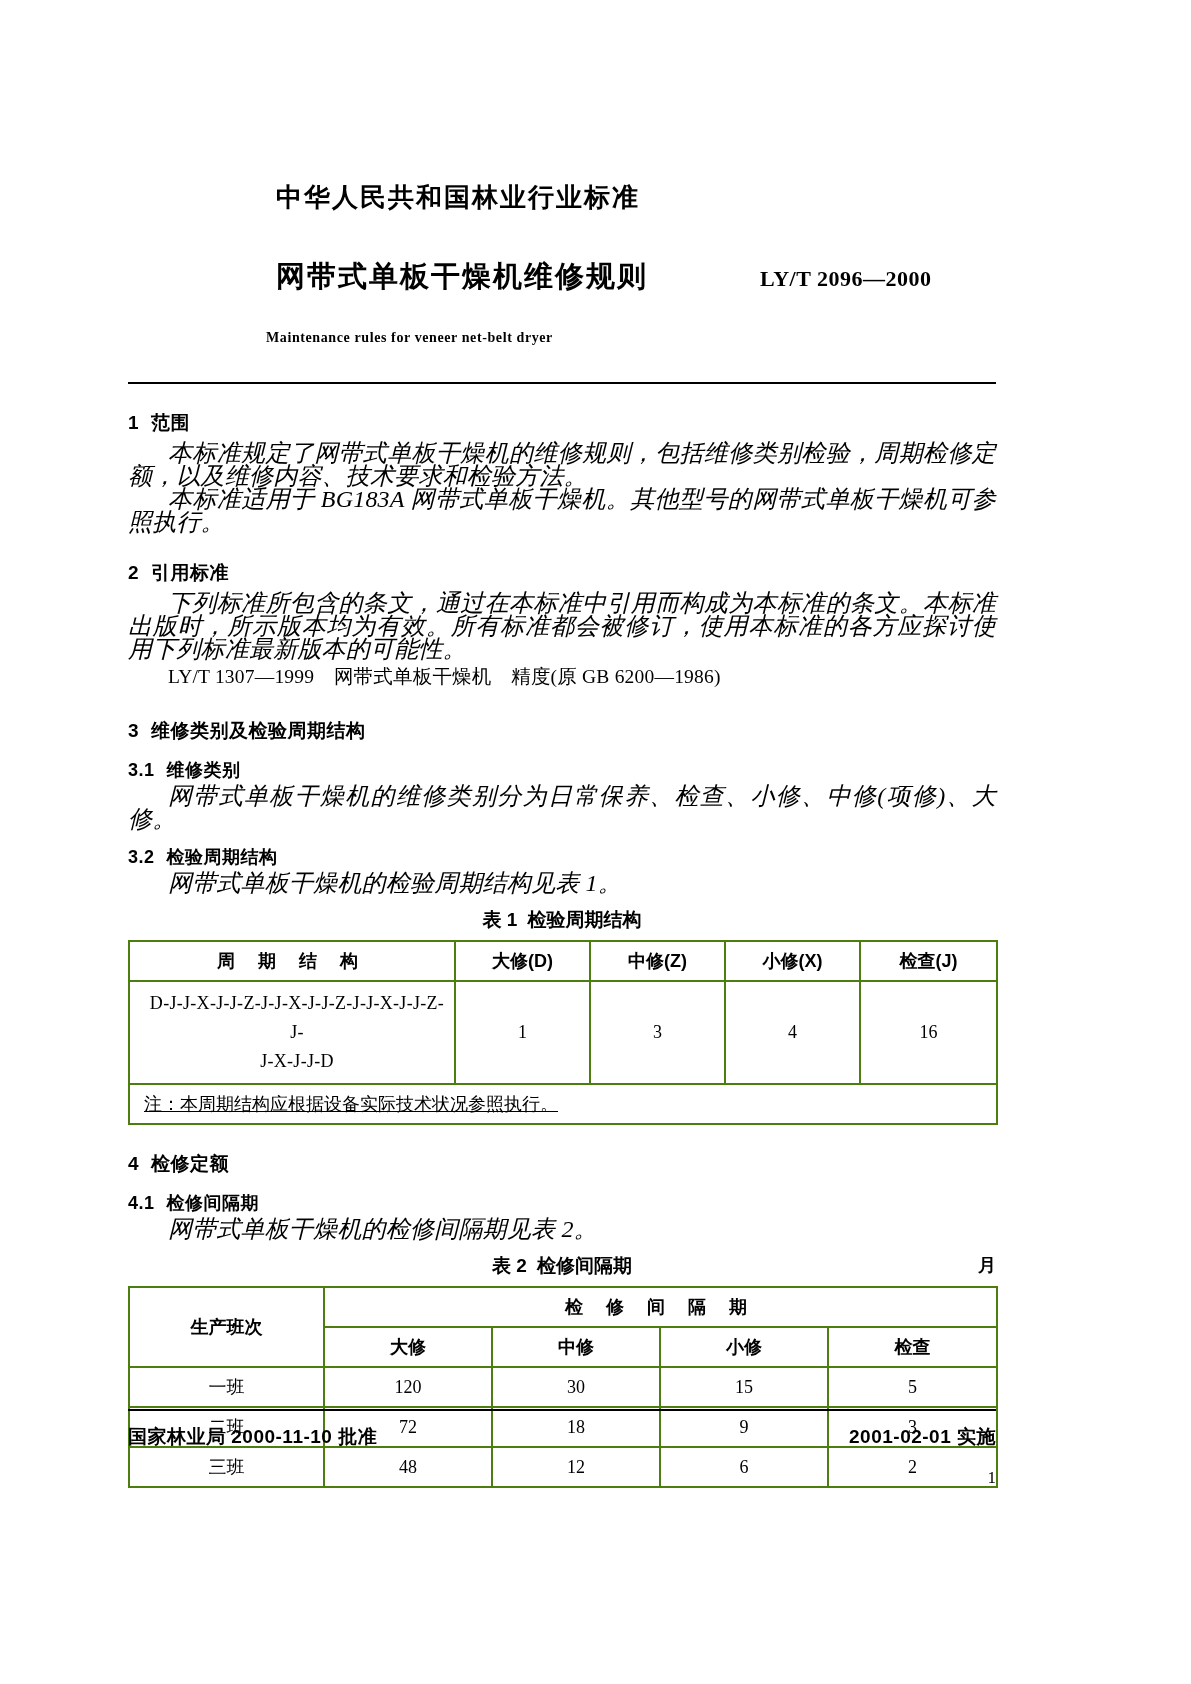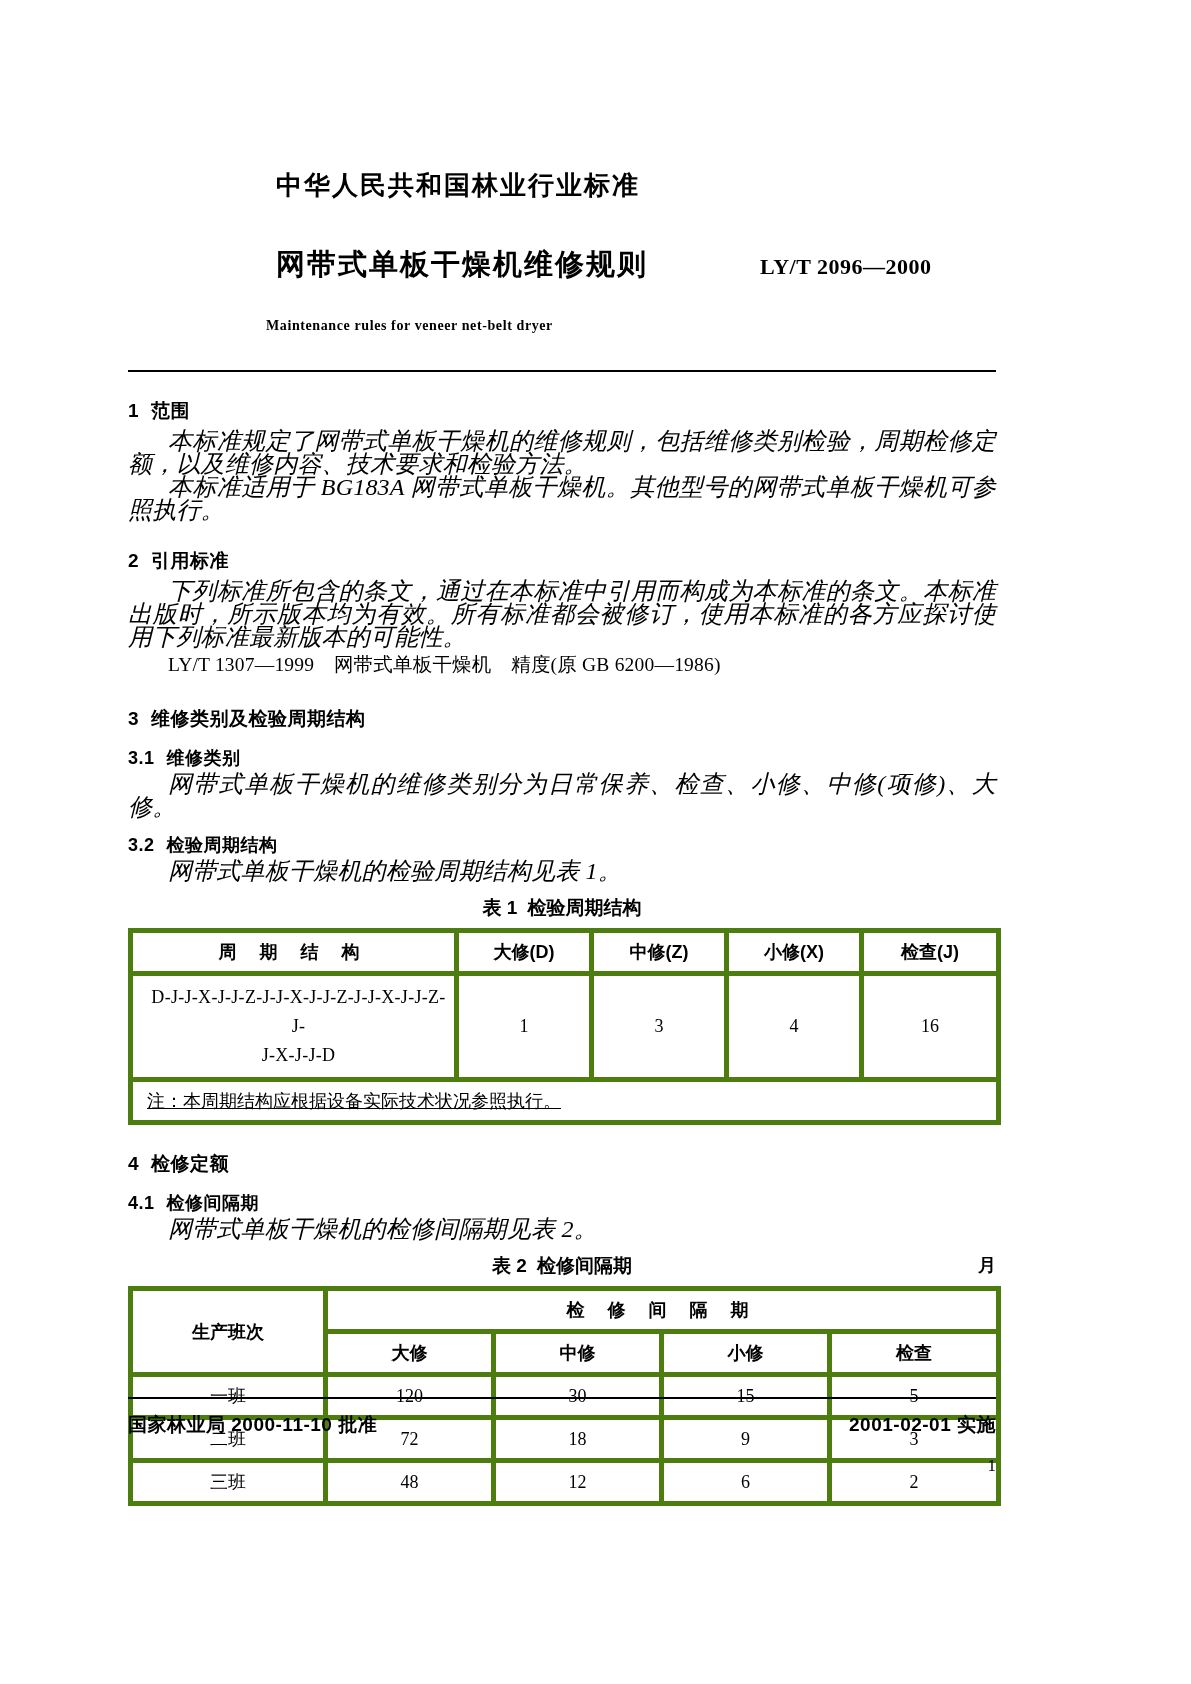--- a/index.html
+++ b/index.html
@@ -14,20 +14,21 @@
     color: #000000;
     position: relative;
     overflow: hidden;
   }
   .page {
     position: relative;
     width: 1191px;
     height: 1188px;
     box-sizing: border-box;
     padding: 16px;
+    margin-top: 12px;
   }
   .content {
     position: absolute;
     left: 128px;
     top: 0;
     width: 868px;
   }
 
   
   .masthead {
@@ -130,21 +131,21 @@
     font-family: "Liberation Sans", "DejaVu Sans", sans-serif;
     font-weight: bold;
     font-size: 18px;
   }
   table.doc-table {
     border-collapse: collapse;
     width: 868px;
     table-layout: fixed;
   }
   table.doc-table td, table.doc-table th {
-    border: 5px solid #4d7c0f;
+    border: 2px solid #4d7c0f;
     font-size: 18px;
     font-weight: normal;
     text-align: center;
     padding: 7px 4px;
     font-family: "Liberation Serif", "DejaVu Serif", serif;
   }
   table.doc-table th {
     font-family: "Liberation Sans", "DejaVu Sans", sans-serif;
     font-weight: bold;
     font-size: 18px;

